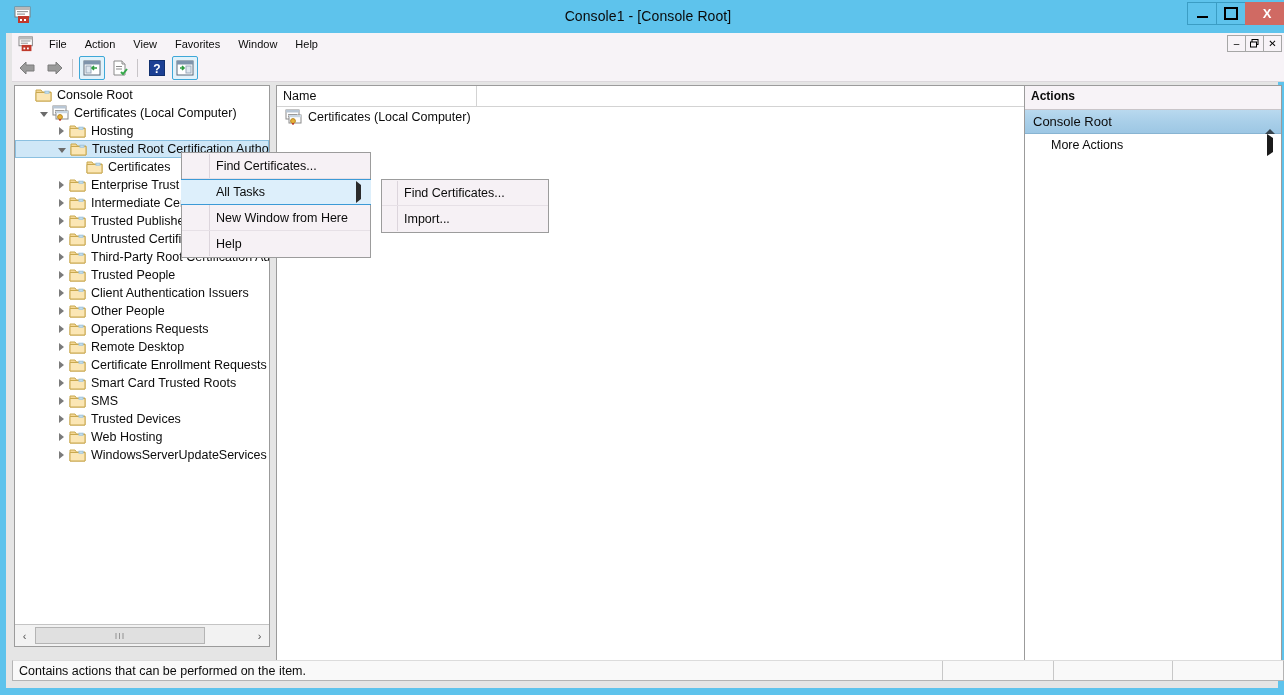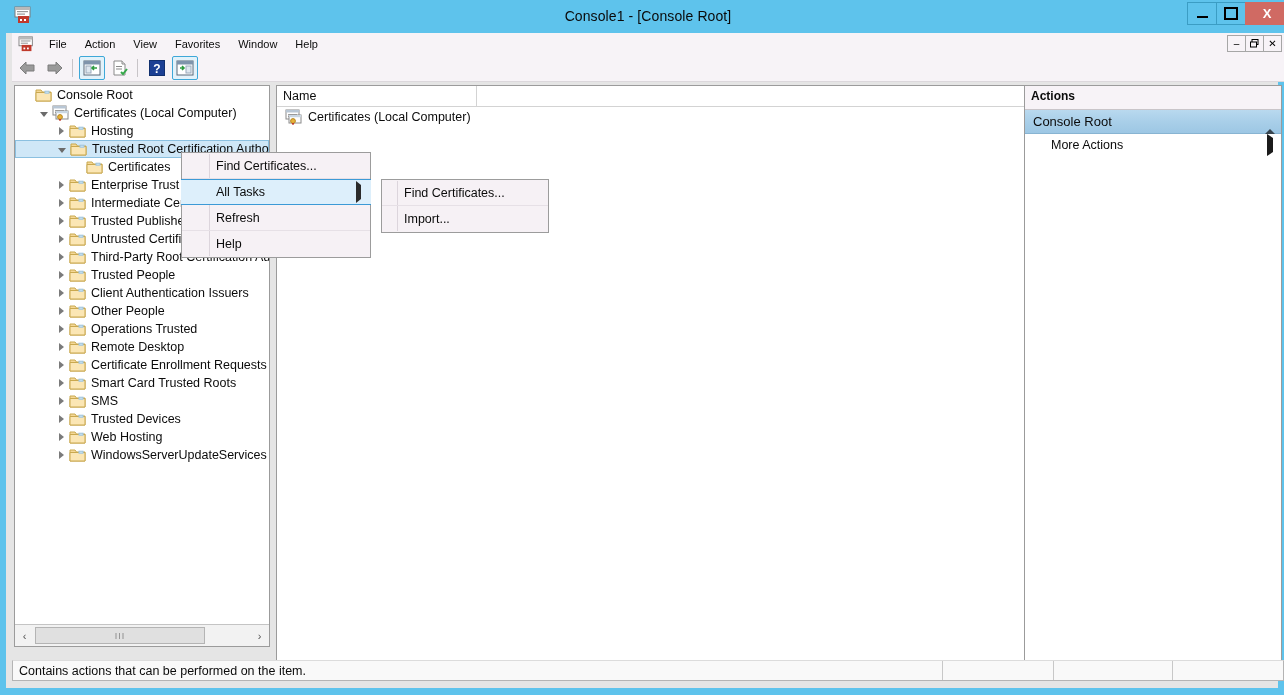--- a/index.html
+++ b/index.html
@@ -497,21 +497,21 @@
         </div>
         <div class="trow" style="padding-left: 38px;">
           <span class="exp">
             <span class="arrow-r"></span>
           </span>
           <span class="ic"><svg width="18" height="16" viewBox="0 0 18 16">
               <path d="M1 3 H6 L7.5 5 H16 V14 H1 Z" fill="#f5d896" stroke="#c9a84f"></path>
               <path d="M1 5.5 H16 V14 H1 Z" fill="#fbe6b4" stroke="#c9a84f"></path>
               <rect x="10" y="4.2" width="4" height="2" fill="#cfe6f5" stroke="#9ec4dc"></rect>
             </svg></span>
-          <span class="lbl">Operations Trusted</span>
+          <span class="lbl">Operations Requests</span>
         </div>
         <div class="trow" style="padding-left: 38px;">
           <span class="exp">
             <span class="arrow-r"></span>
           </span>
           <span class="ic"><svg width="18" height="16" viewBox="0 0 18 16">
               <path d="M1 3 H6 L7.5 5 H16 V14 H1 Z" fill="#f5d896" stroke="#c9a84f"></path>
               <path d="M1 5.5 H16 V14 H1 Z" fill="#fbe6b4" stroke="#c9a84f"></path>
               <rect x="10" y="4.2" width="4" height="2" fill="#cfe6f5" stroke="#9ec4dc"></rect>
             </svg></span>
@@ -625,21 +625,21 @@
     </div>
   </div>
 
   <div class="ctxmenu" id="ctx-main">
     <div class="gutter"></div>
     <div class="mi">Find Certificates...</div>
     <div class="mi hl">
       <span>All Tasks</span>
       <span class="sub-arrow"><span class="sa"></span></span>
     </div>
-    <div class="mi">Refresh</div>
+    <div class="mi">New Window from Here</div>
     <div class="mi">Help</div>
   </div>
 
   <div class="ctxmenu" id="ctx-sub">
     <div class="gutter"></div>
     <div class="mi">Find Certificates...</div>
     <div class="mi">Import...</div>
   </div>
 
   <div class="statusbar">

